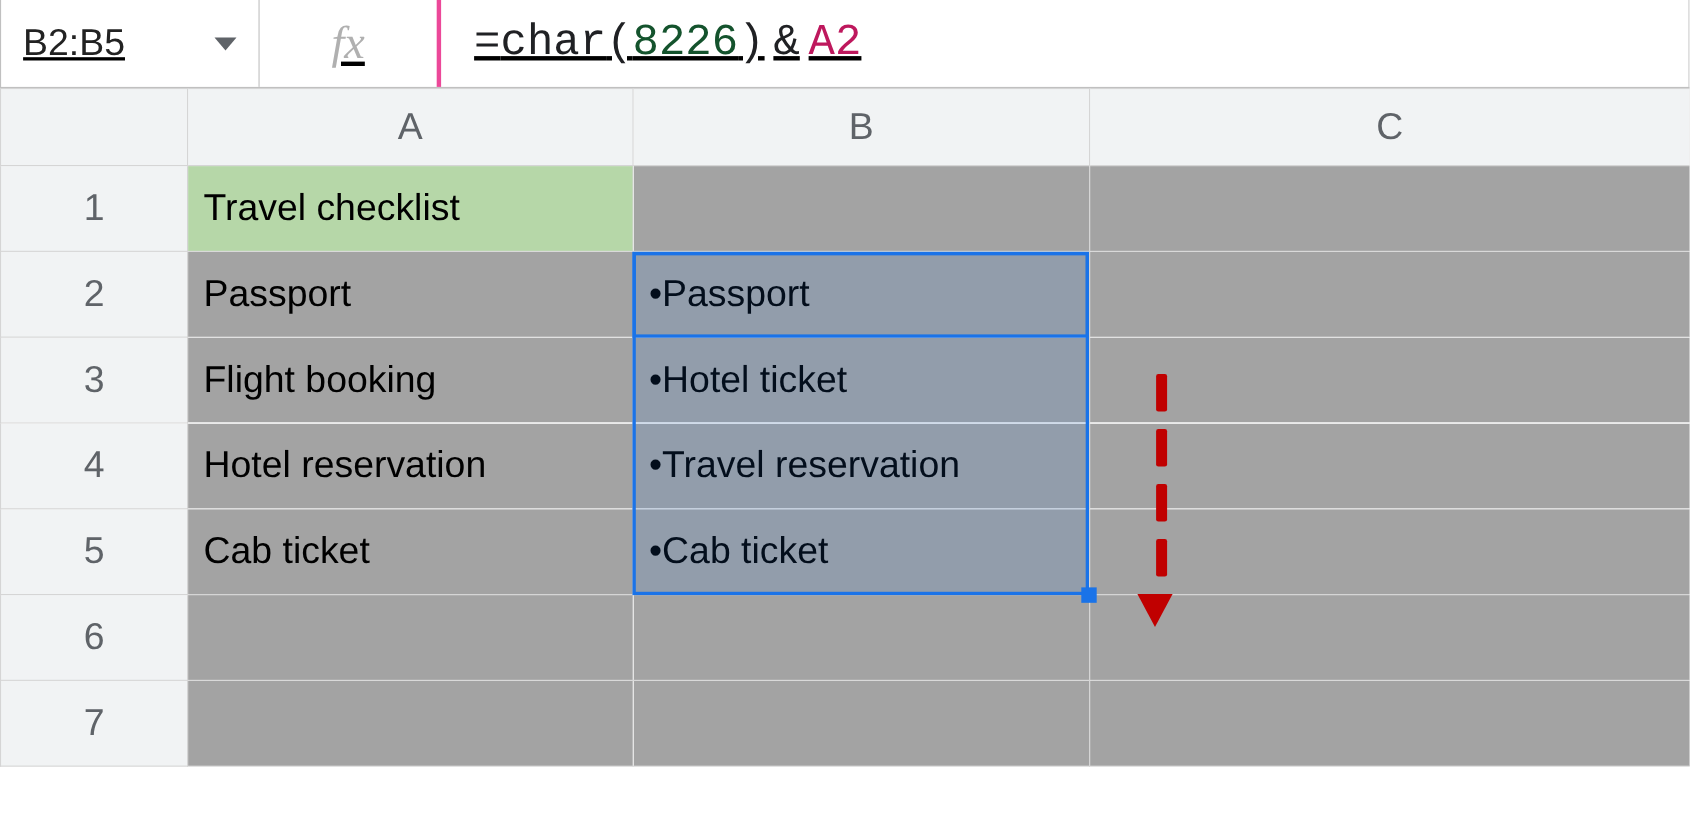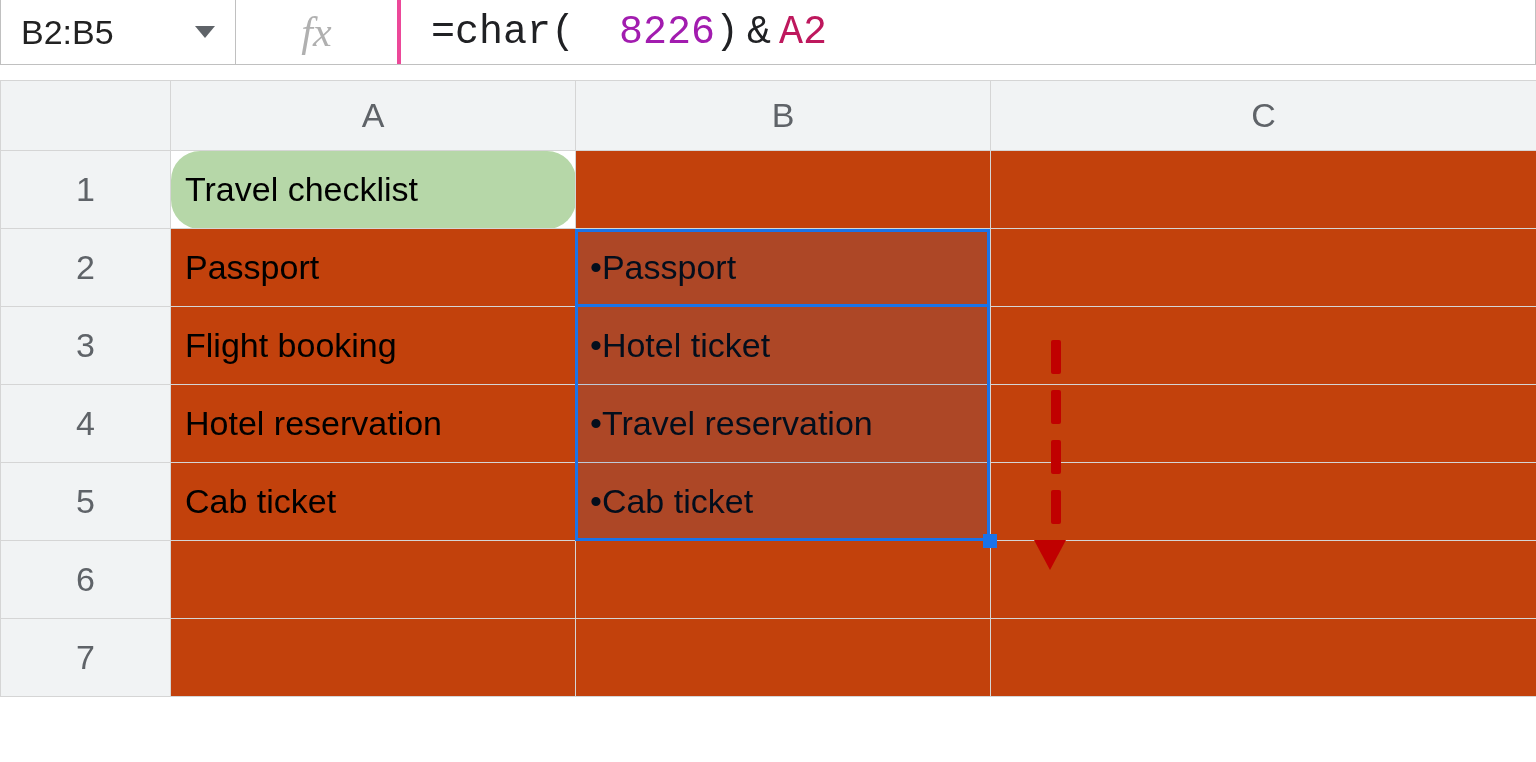--- a/index.html
+++ b/index.html
@@ -11,24 +11,25 @@
     width: 1536px;
     height: 762px;
     overflow: hidden;
     position: relative;
   }
 
   
   .formula-bar {
     display: flex;
     align-items: flex-start;
-    height: 65px;
+    height: 80px;
     border: 1px solid #c0c0c0;
     border-top: 0;
     background: #fff;
+    text-decoration: underline;
   }
   .name-box {
     width: 235px;
     height: 100%;
     display: flex;
     align-items: center;
     padding: 0 20px;
     font-size: 34px;
     font-weight: 500;
     color: #222;
@@ -60,37 +61,37 @@
     flex: 1;
     height: 100%;
     display: flex;
     align-items: center;
     padding: 0 30px;
     font-size: 40px;
     font-family: Consolas, 'Courier New', monospace;
   }
   .tok-func { color: #202124; }
   .tok-paren{ color: #202124; }
-  .tok-num  { color: #a21caf; margin-left: 44px; }
+  .tok-num  { color: #14532d; }
   .tok-amp  { color: #202124; padding: 0 8px; }
   .tok-ref  { color: #be185d; }
 
   
   .sheet {
     position: absolute;
     left: 0; top: 80px; right: 0; bottom: 0;
   }
   table.grid {
     border-collapse: collapse;
     table-layout: fixed;
     width: 1536px;
   }
   .grid th, .grid td {
     border: 1px solid #d5d5d5;
-    background: #c2410c;
+    background: #a3a3a3;
     font-size: 34px;
     padding: 0 14px;
     text-align: left;
     vertical-align: middle;
     height: 78px;
     white-space: nowrap;
     overflow: hidden;
   }
   .grid th {
     background: #f1f3f4;
@@ -105,21 +106,20 @@
   .grid thead th { height: 70px; }
 
   col.rowhead-col { width: 170px; }
   col.col-A { width: 405px; }
   col.col-B { width: 415px; }
   col.col-C { width: 546px; }
 
   .hdr-cell {
     background: #b6d7a8 !important;
     font-weight: 400;
-    border-radius: 29px;
   }
 
   
   .selection-overlay {
     position: absolute;
     border: 3px solid #1a73e8;
     background: rgba(26,115,232,0.12);
     pointer-events: none;
   }
   .active-cell-border {

